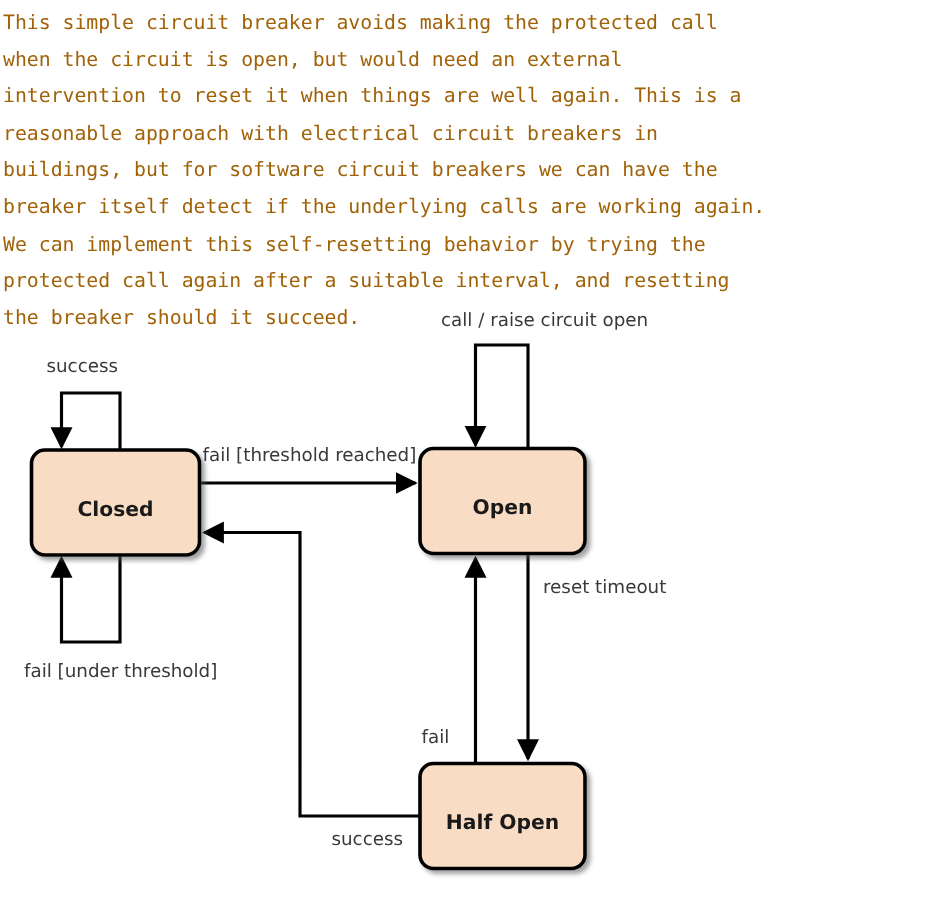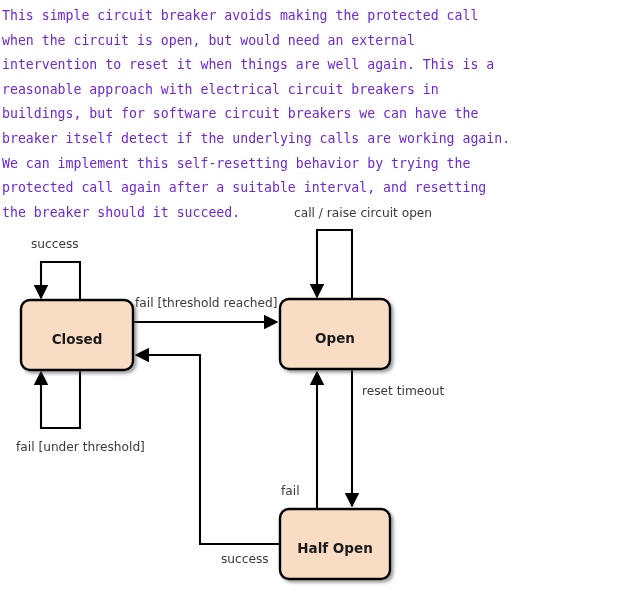--- a/index.html
+++ b/index.html
@@ -18,21 +18,21 @@
 
   
   #prose {
     position: absolute;
     left: 0px;
     top: 0px;
     width: 514px;
     font-family: "DejaVu Sans Mono", "Liberation Mono", monospace;
     font-size: 13.2px;
     line-height: 24.6px;
-    color: #6d28d9;
+    color: #a16207;
     letter-spacing: 0px;
     white-space: pre-wrap;
     padding: 4px 2px 0 2px;
     box-sizing: border-box;
   }
 
   
   #diagram {
     position: absolute;
     left: 0px;

